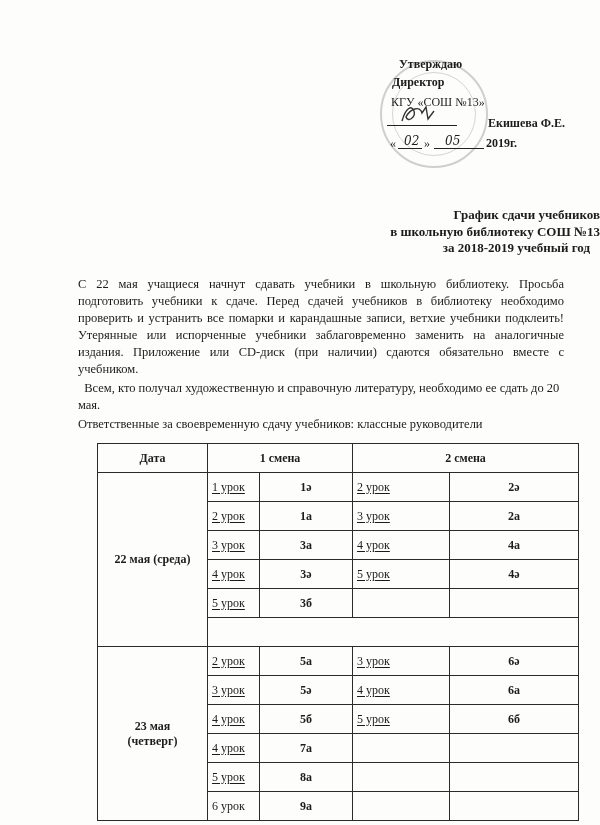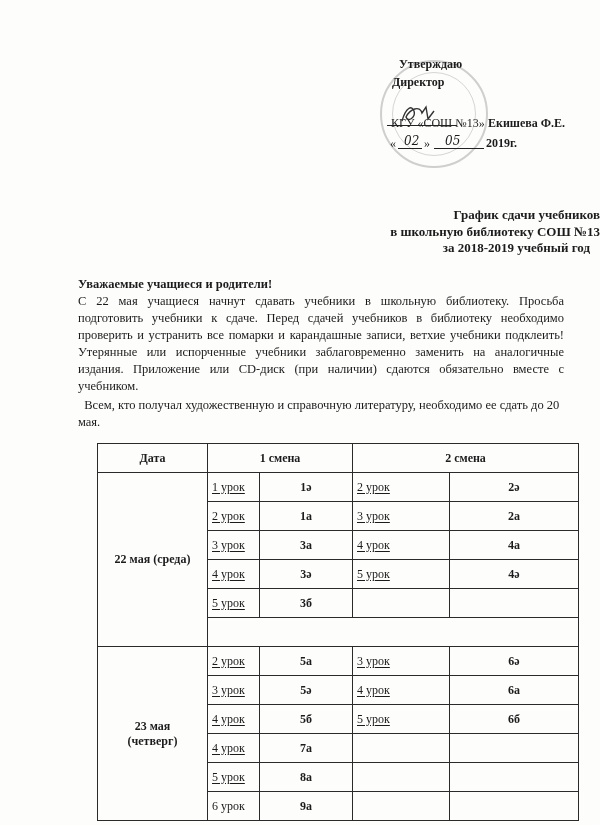--- a/index.html
+++ b/index.html
@@ -42,43 +42,43 @@
 </style>
 </head>
 <body>
 
 <div class="page">
 
   <div class="stamp"></div>
   <div class="approval" style="left:0;top:0;width:600px;">
     <span class="line bold" style="left:399px;top:56px;">Утверждаю</span>
     <span class="line bold" style="left:392px;top:74px;">Директор</span>
-    <span class="line" style="left:391px;top:94px;margin-top:21px;">КГУ «СОШ №13»</span>
+    <span class="line" style="left:391px;top:94px;">КГУ «СОШ №13»</span>
     <div class="sig-line" style="left:387px;top:125px;width:70px;"></div>
     <svg class="signature" viewBox="0 0 40 22">
       <path d="M4 18 C8 4, 14 2, 16 8 C18 14, 10 20, 8 14 C12 6, 22 2, 24 10 L28 4 L30 16 L36 8" fill="none" stroke="#333" stroke-width="1.4"></path>
     </svg>
     <span class="line bold" style="left:488px;top:115px;">Екишева Ф.Е.</span>
     <span class="line" style="left:390px;top:135px;">«</span>
     <span class="hand" style="left:404px;top:133px;text-align:right;">02</span>
     <div class="sig-line" style="left:398px;top:148px;width:24px;"></div>
     <span class="line" style="left:424px;top:135px;">»</span>
     <span class="hand" style="left:445px;top:133px;">05</span>
     <div class="sig-line" style="left:434px;top:148px;width:50px;"></div>
     <span class="line bold" style="left:486px;top:135px;">2019г.</span>
   </div>
 
   <div class="title" style="top:207px;">График сдачи учебников</div>
   <div class="title" style="top:224px;">в школьную библиотеку СОШ №13</div>
   <div class="title" style="top:240px;left:-10px;">за 2018-2019 учебный год</div>
 
   <div class="intro" style="top:276px;">
-    <p class="greeting">Уважаемые учащиеся  и  родители!</p>
     <p style="text-align:justify;">С 22  мая учащиеся  начнут  сдавать  учебники  в школьную  библиотеку. Просьба подготовить  учебники  к  сдаче. Перед сдачей учебников в библиотеку необходимо проверить и устранить все помарки и карандашные записи, ветхие учебники подклеить! Утерянные или испорченные учебники заблаговременно заменить на аналогичные издания. Приложение или CD-диск (при наличии) сдаются обязательно вместе с учебником.</p>
     <p style="white-space:pre-wrap;margin-top:2px;">  Всем, кто получал художественную и справочную литературу, необходимо ее сдать до 20 мая.</p>
+    <p style="margin-top:2px;">Ответственные за своевременную сдачу учебников: классные руководители</p>
   </div>
 
   <table class="sched">
     <thead>
       <tr>
         <th>Дата</th>
         <th colspan="2">1 смена</th>
         <th colspan="2">2 смена</th>
       </tr>
     </thead>

